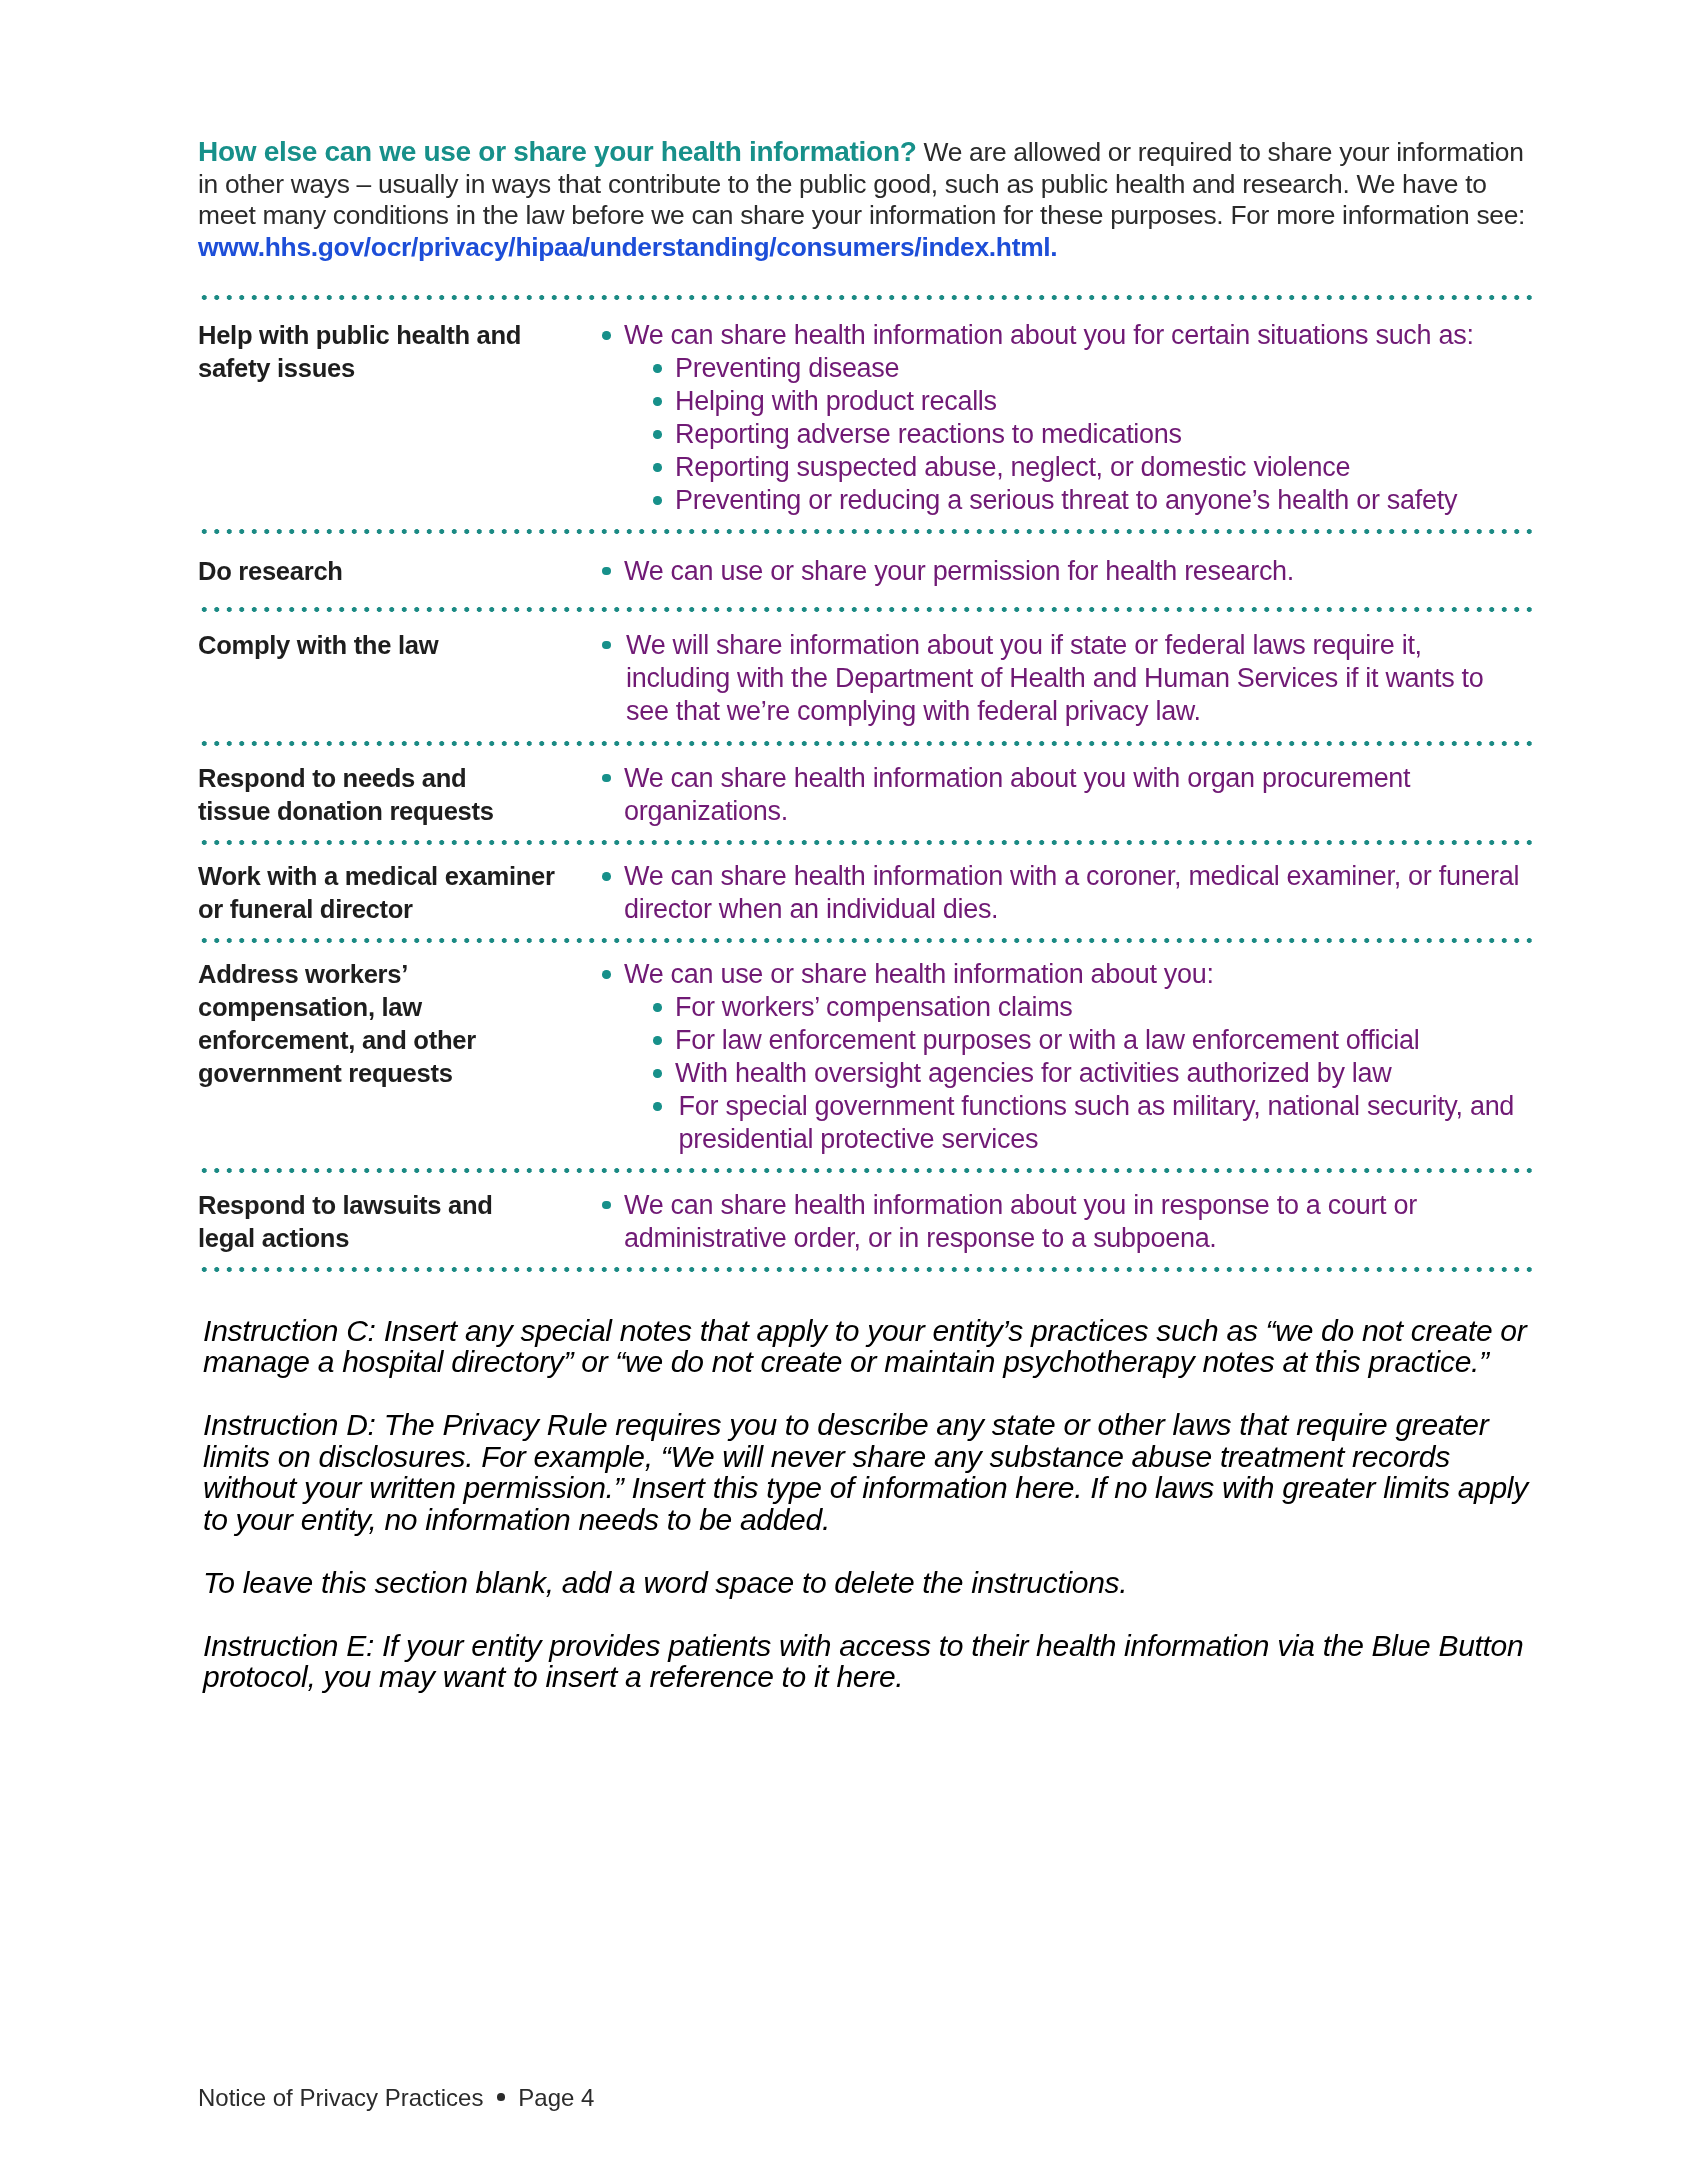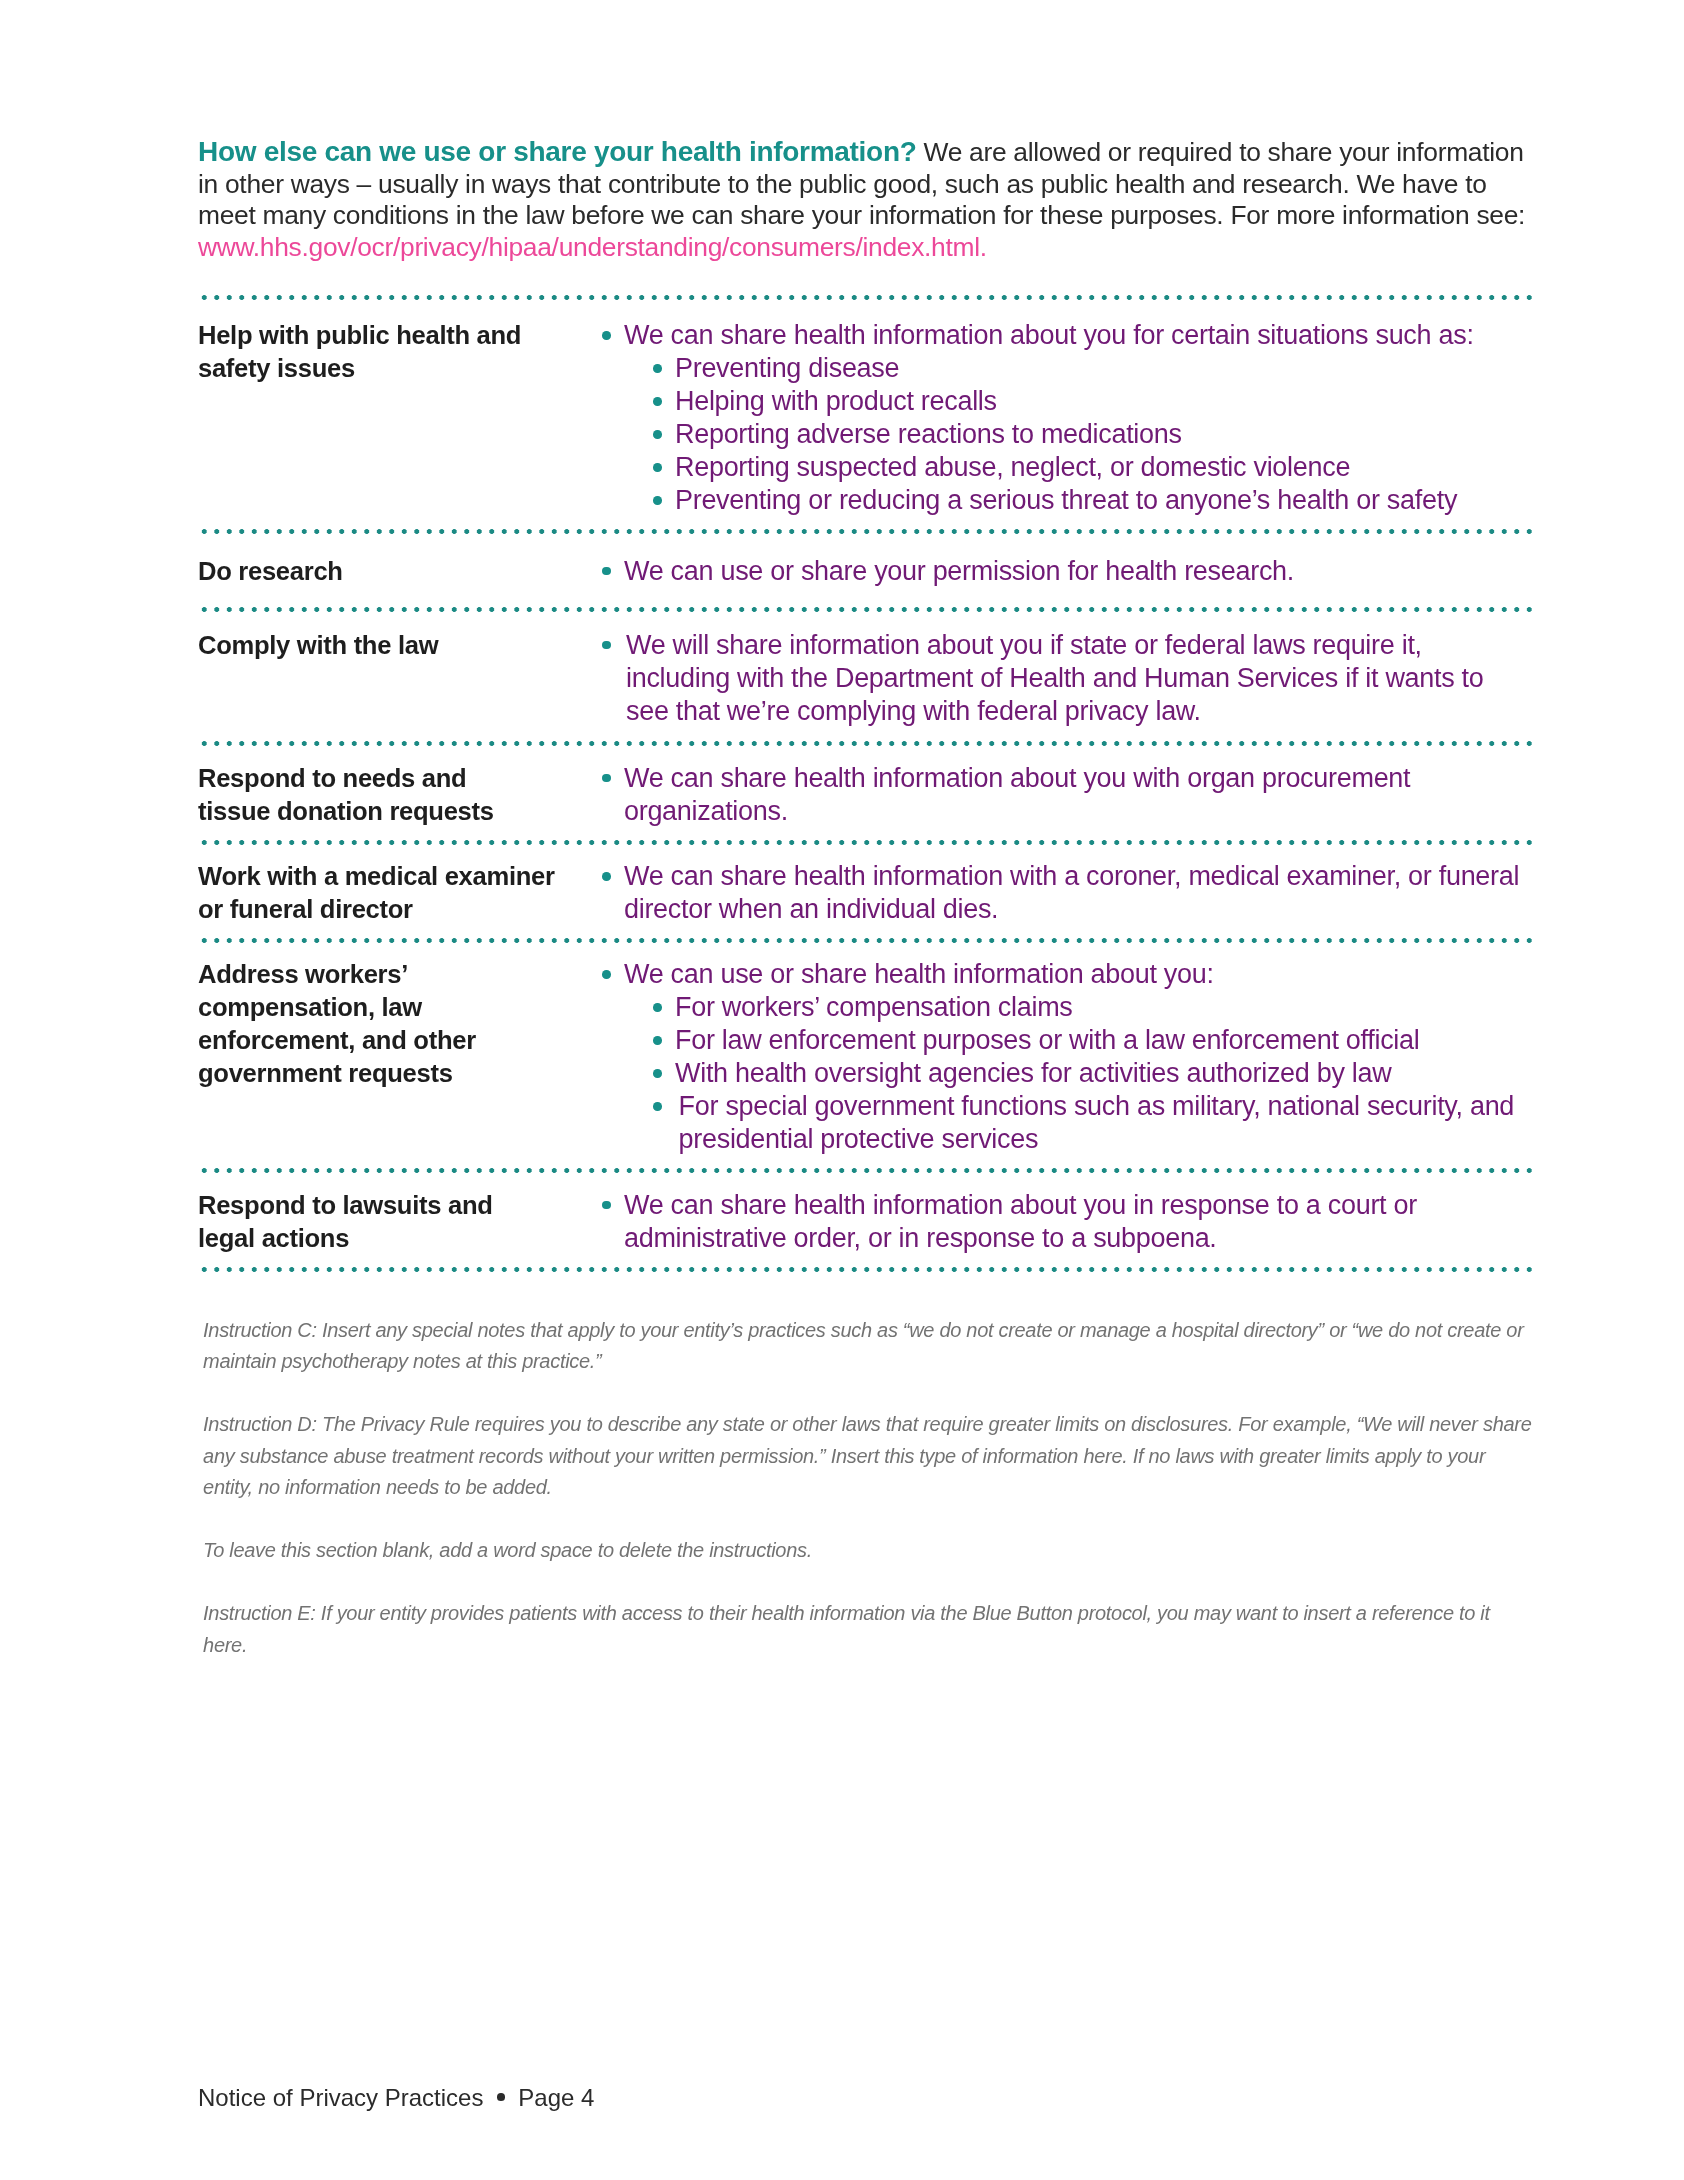--- a/index.html
+++ b/index.html
@@ -1,29 +1,29 @@
 <!DOCTYPE html>
 <html style="font-size:13.6px"><head>
 <meta charset="utf-8">
 <style>
   html, body { margin: 0; padding: 0; background: #ffffff; }
   body { width: 1685px; height: 2181px; position: relative; overflow: hidden; }
   .page { position: absolute; left: 198px; top: 136px; width: 1341px; color: #231f20; }
   .intro { font-family: "Liberation Sans", sans-serif; font-size: 26.4px; line-height: 31.5px; font-weight: 300; color: #2b2b2b; letter-spacing: -0.3px; }
   .intro .q { color: #17908a; font-weight: 700; font-size: 28px; }
-  .intro .url { font-weight: 400; color: #ec4899; }
+  .intro .url { font-weight: 700; color: #1d4ed8; }
   .dots { height: 5.1px; margin: 0; background-image: radial-gradient(circle, #1b8a84 2.2px, transparent 2.6px); background-size: 12.5px 5.1px; background-repeat: repeat-x; background-position: 0 0; width: 1341px; }
   .dots.top { margin-top: 32px; }
   .row { display: flex; padding: 20.4px 0 15.3px 0; gap: 12px; }
   .row .label { width: 392px; font-family: "Liberation Sans", sans-serif; font-weight: 700; font-size: 25.6px; line-height: 33px; color: #1e1e1e; letter-spacing: -0.3px; flex-shrink: 0; }
   .row .body { flex: 1; font-family: "Liberation Sans", sans-serif; font-weight: 300; font-size: 27px; line-height: 33px; color: #701a75; letter-spacing: -0.3px; }
   .li { position: relative; padding-left: 22px; }
   .li .bul { position: absolute; left: 0; top: 12px; width: 8.5px; height: 8.5px; border-radius: 50%; background: #17908a; }
   .sub { margin-left: 51px; }
-  .instr { font-family: "Liberation Sans", sans-serif; font-style: italic; font-size: 20px; line-height: 31.5px; color: #737373; margin-left: 5.1px; width: 1329px; letter-spacing: -0.3px; }
+  .instr { font-family: "Liberation Sans", sans-serif; font-style: italic; font-size: 30px; line-height: 31.5px; color: #000000; margin-left: 5.1px; width: 1329px; letter-spacing: -0.3px; }
   .instr p { margin: 0 0 31.5px 0; }
   .footer { position: absolute; left: 198px; top: 2084px; font-family: "Liberation Sans", sans-serif; font-weight: 300; font-size: 24px; color: #2b2b2b; }
   .footer .dot { display: inline-block; width: 7.7px; height: 7.7px; border-radius: 50%; background: #2b2b2b; margin: 0 13.6px; vertical-align: middle; position: relative; top: -2.6px; }
 </style>
 </head>
 <body>
 
 <div class="page">
 
   <div class="intro">

